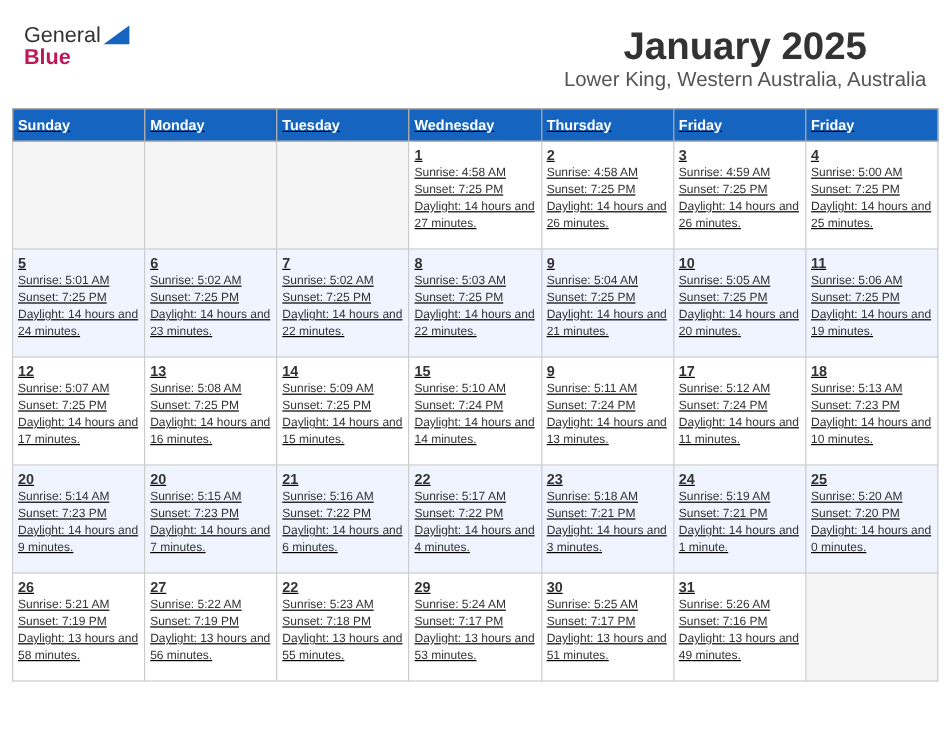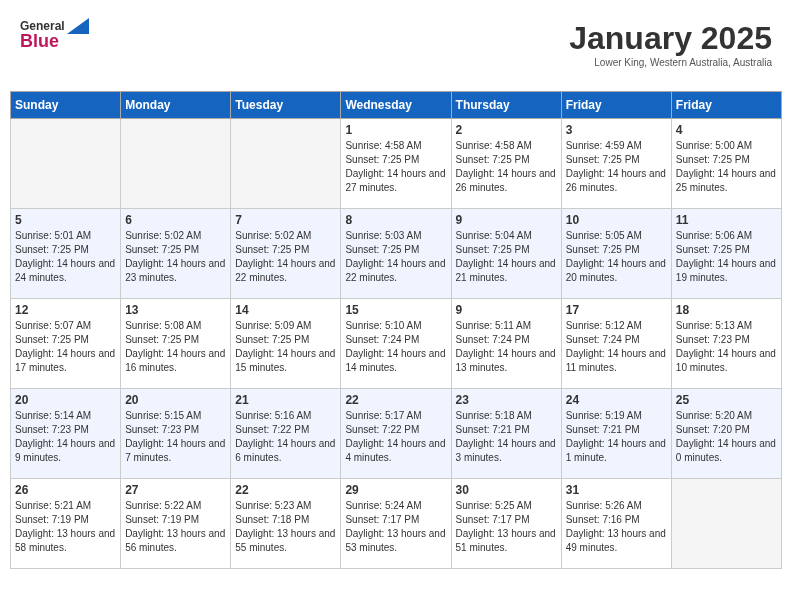--- a/index.html
+++ b/index.html
@@ -15,41 +15,42 @@
       justify-content: space-between;
       align-items: flex-start;
       padding: 10px 10px 5px 10px;
     }
     .logo {
       display: flex;
       flex-direction: column;
       align-items: flex-start;
     }
     .logo-text {
-      font-size: 12px;
-      font-weight: bold;
+      font-size: 18px;
+      font-weight: normal;
       color: #333;
       line-height: 1.1;
     }
     .title-block {
-      text-align: right;
+      text-align: center;
     }
     .month-title {
       font-size: 32px;
       font-weight: bold;
       color: #333;
     }
     .location {
-      font-size: 10px;
+      font-size: 17px;
       color: #555;
     }
     .calendar {
       width: 100%;
       border-collapse: collapse;
-      margin-top: 18px;
+      margin-top: 8px;
+      text-decoration: underline;
     }
     .calendar th {
       background: #1565c0;
       color: #fff;
       font-size: 12px;
       font-weight: bold;
       padding: 6px 4px;
       text-align: left;
       border: 1px solid #aaa;
     }

